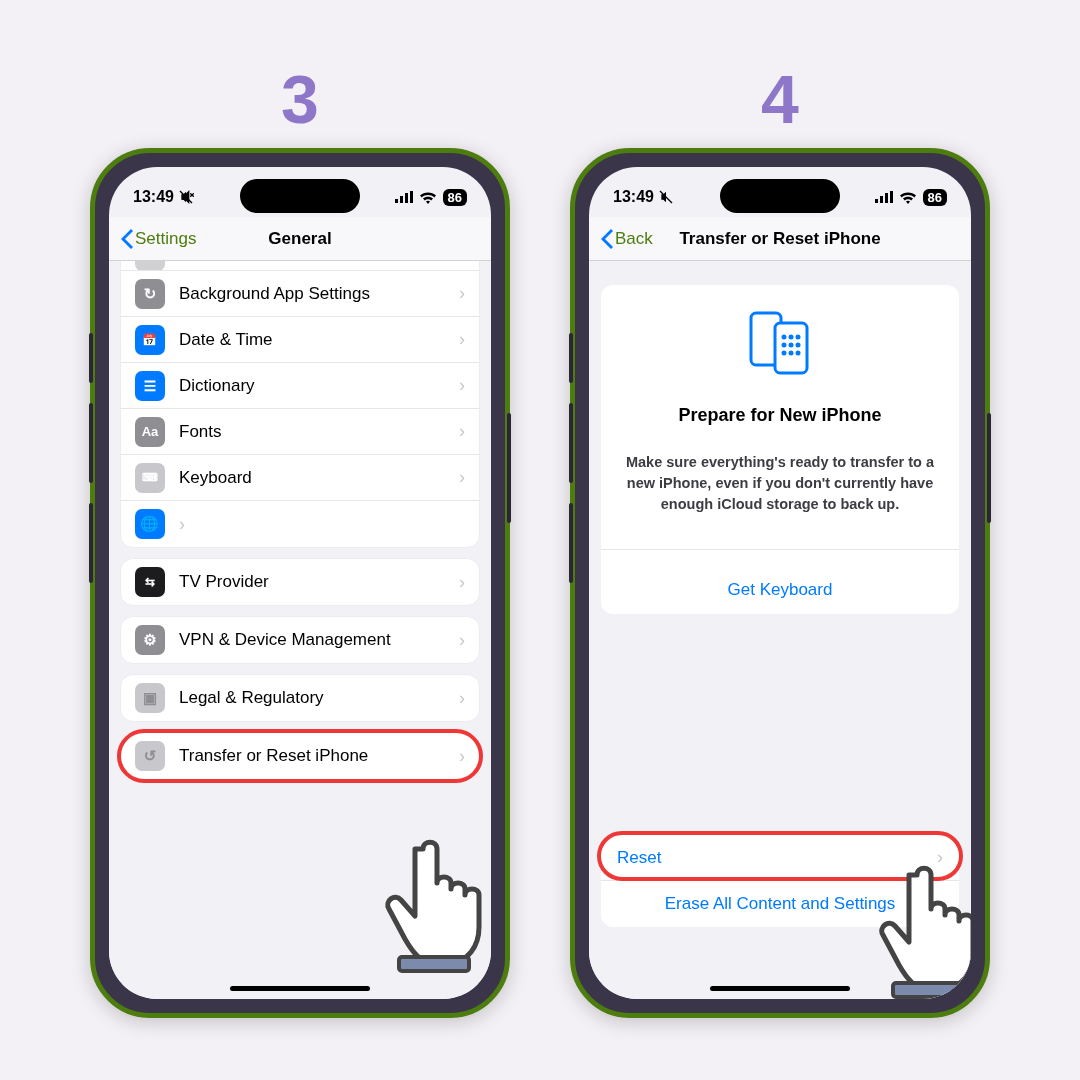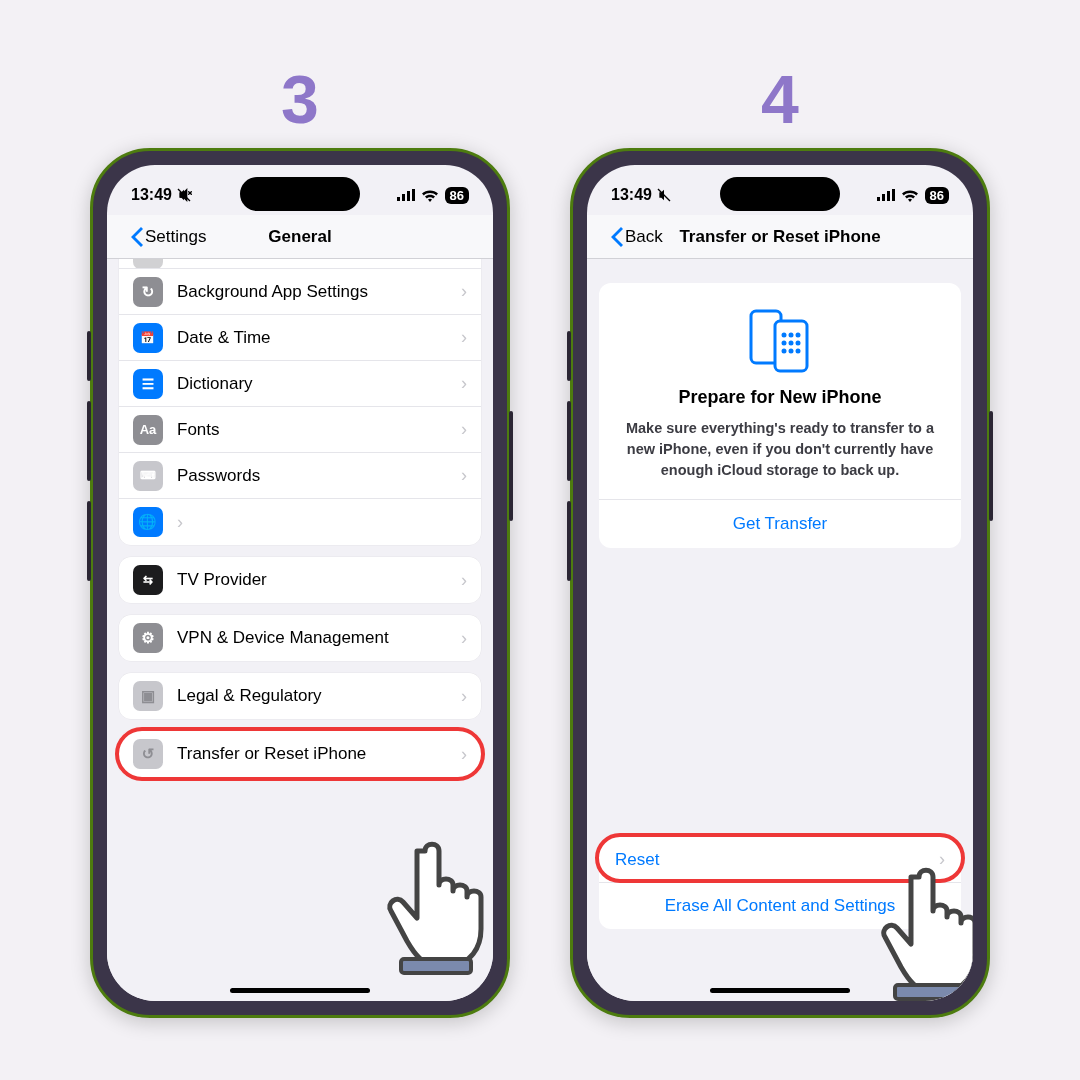--- a/index.html
+++ b/index.html
@@ -14,21 +14,21 @@
     align-items: flex-start;
     gap: 60px;
     padding-top: 60px;
   }
   .step-col { display: flex; flex-direction: column; align-items: center; }
   .step-num { font-size: 68px; font-weight: 800; color: #8e77c9; margin-bottom: 10px; font-family: "Comic Sans MS", "Arial Rounded MT Bold", sans-serif; }
   .phone {
     width: 420px;
     height: 870px;
     background: #3b3549;
-    border: 3px solid #4d7c0f;
+    border: 5px solid #4d7c0f;
     border-radius: 60px;
     padding: 14px;
     position: relative;
     box-shadow: 0 4px 20px rgba(0,0,0,0.2);
   }
   
   .sidebtn { position: absolute; width: 4px; background:#2b2634; border-radius:2px; }
   .sb-l1 { left:-6px; top:180px; height:50px;}
   .sb-l2 { left:-6px; top:250px; height:80px;}
   .sb-l3 { left:-6px; top:350px; height:80px;}
@@ -48,22 +48,22 @@
     height: 50px; display: flex; justify-content: space-between; align-items: center;
     padding: 0 24px; padding-top: 10px; font-size: 16px; font-weight: 600; color:#000;
   }
   .statusbar .left { display:flex; align-items:center; gap:4px;}
   .statusbar .right { display:flex; align-items:center; gap:6px;justify-content:flex-end;}
   .navbar {
     height: 44px; display:flex; align-items:center; justify-content:center;
     position:relative; border-bottom:0.5px solid #d1d1d6; background:#f8f8fa;
   }
   .navbar .back-btn {
-    position:absolute; left:24px; display:flex; align-items:center; gap:2px;
-    color:#000000; font-size:17px; cursor:pointer;
+    position:absolute; left:12px; display:flex; align-items:center; gap:2px;
+    color:#4d7c0f; font-size:17px; cursor:pointer;
   }
   .navbar .title { font-size:17px; font-weight:600; color:#000; }
   .content { background:#f2f1f6; padding: 0 12px 20px; height: calc(100% - 94px); overflow:hidden; position:relative;}
   .group { background:#fff; border-radius:12px; margin-top:12px; box-shadow:0 0 0 0.5px rgba(0,0,0,.05);}
   .row {
     display:flex; align-items:center; height:46px; padding:0 14px;
     border-bottom:0.5px solid #e5e5ea; position:relative; cursor:pointer;
   }
   .row:last-child { border-bottom:none; }
   .row .ico {
@@ -77,21 +77,21 @@
   .hl { position:absolute; border:4px solid #ee3737; border-radius:28px; pointer-events:none; z-index:5;}
 
   
   .hand {
     position:absolute; z-index:20; width:120px; height:150px;
   }
 
   
   .card {
     background:#fff; border-radius:12px; margin-top:24px; padding:26px 18px 0;
-    display:flex; flex-direction:column; align-items:center; text-align:center;
+    display:flex; flex-direction:column; align-items:center; text-align:center;gap:16px;
   }
   .card .devices-ico { margin-bottom:14px;}
   .card h3 { font-size:18px; font-weight:600; color:#000; margin-bottom:10px;}
   .card p { font-size:14.5px; color:#3c3c43; line-height:1.45; margin-bottom:18px;font-weight:bold;}
   .card .divider { height:0.5px; background:#e5e5ea; width:calc(100% + 36px);}
   .card .link-btn { width:100%; padding:14px 0; color:#007aff; font-size:17px; cursor:pointer;}
 
   .bottom-group { background:#fff; border-radius:12px; margin-top:auto; position:absolute; bottom:72px; left:12px; right:12px;}
   .brow { display:flex; align-items:center; height:46px; padding:0 16px; border-bottom:0.5px solid #e5e5ea; cursor:pointer;}
   .brow:last-child { border-bottom:none;text-align:center;}
@@ -174,21 +174,21 @@
             <span class="label">Dictionary</span>
             <span class="chev">›</span>
           </div>
           <div class="row">
             <div class="ico ico-gray" style="font-size:13px;">Aa</div>
             <span class="label">Fonts</span>
             <span class="chev">›</span>
           </div>
           <div class="row">
             <div class="ico ico-gray" style="background:#c7c7cc;font-size:11px;">⌨</div>
-            <span class="label">Passwords</span>
+            <span class="label">Keyboard</span>
             <span class="chev">›</span>
           </div>
           <div class="row">
             <div class="ico ico-blue">🌐</div>
             <span class="chev">›</span>
           </div>
         </div>
 
         <div class="group">
           <div class="row">
@@ -286,21 +286,21 @@
                 <circle cx="46" cy="34" r="2.5"></circle>
                 <circle cx="53" cy="34" r="2.5"></circle>
             <circle cx="39" cy="42" r="2.5"></circle>
                 <circle cx="46" cy="42" r="2.5"></circle>
                 <circle cx="53" cy="42" r="2.5"></circle>
               </g>
           </svg>
           <h3>Prepare for New iPhone</h3>
           <p>Make sure everything's ready to transfer to a new iPhone, even if you don't currently have enough iCloud storage to back up.</p>
           <div class="divider"></div>
-          <div class="link-btn">Get Transfer</div>
+          <div class="link-btn">Get Keyboard</div>
         </div>
 
         <div class="bottom-group">
           <div class="hl" style="left:-4px;right:-4px;top:-4px;height:50px;"></div>
           <div class="brow">
             <span class="t">Reset</span>
             <span class="chev">›</span>
           </div>
           <div class="brow">
             <span class="t">Erase All Content and Settings</span>

